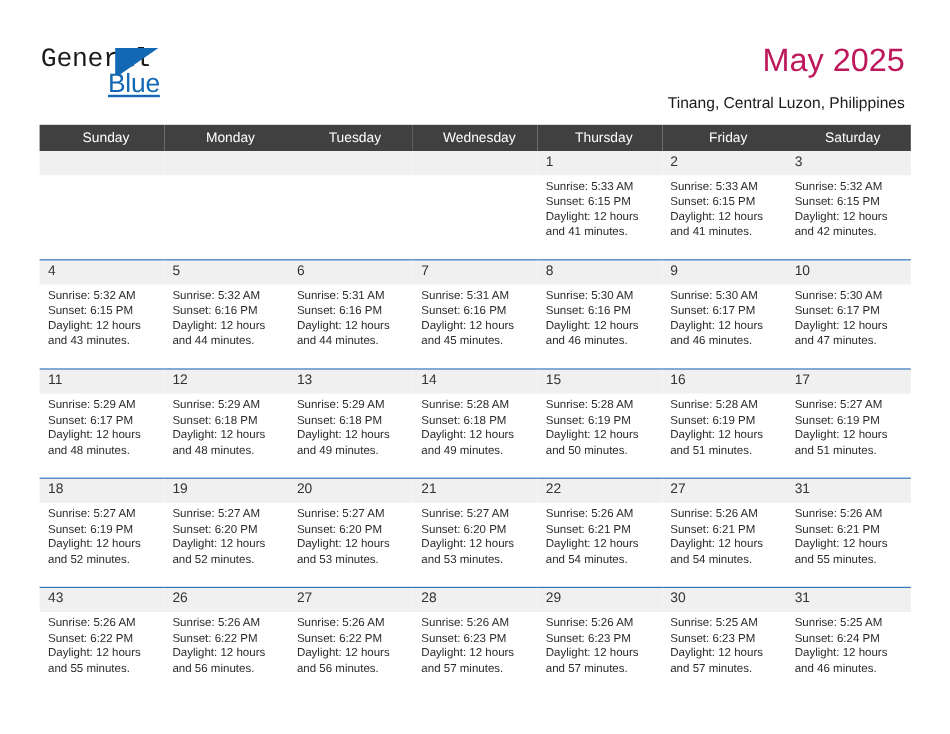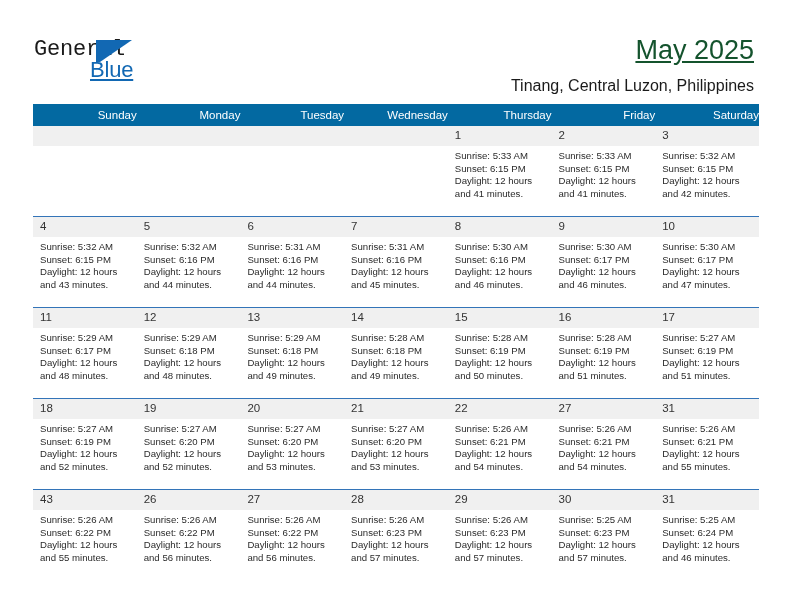--- a/index.html
+++ b/index.html
@@ -79,31 +79,30 @@
     line-height: 24px;
     letter-spacing: -0.2px;
     text-decoration: underline;
   }
 
   .title {
     position: absolute;
     right: 38px;
     top: 34px;
     font-size: 27px;
-    color: #14532d;
+    color: #be185d;
     text-align: right;
     line-height: 32px;
     white-space: nowrap;
-    text-decoration: underline;
   }
   .subtitle {
     position: absolute;
     right: 38px;
     top: 77px;
-    font-size: 16px;
+    font-size: 13px;
     color: #1a1a1a;
     text-align: right;
     line-height: 17px;
     white-space: nowrap;
   }
 
   
   .calendar {
     position: absolute;
     left: 33px;
@@ -111,25 +110,25 @@
     width: 726px;
   }
   table.cal {
     border-collapse: collapse;
     table-layout: fixed;
     width: 726px;
   }
   table.cal col { width: 103.71px; }
 
   thead th {
-    background: #0369a1;
+    background: #404040;
     color: #ffffff;
     font-weight: normal;
     font-size: 11.5px;
-    text-align: right;
+    text-align: center;
     padding: 5px 0 5px 7px;
     height: 12px;
     vertical-align: middle;
     border: none;
   }
 
   tbody tr { height: 90px; }
   tbody td {
     vertical-align: top;
     border-top: 1px solid #3374b8;

